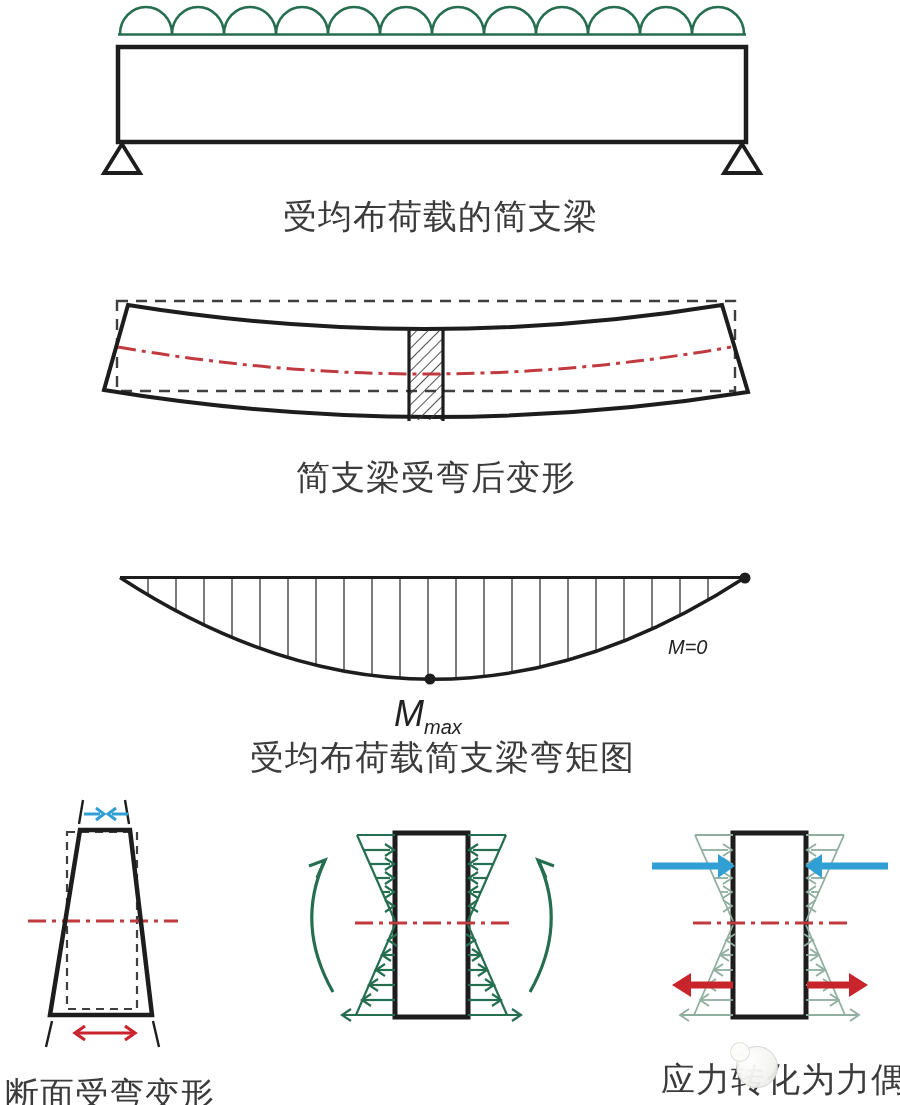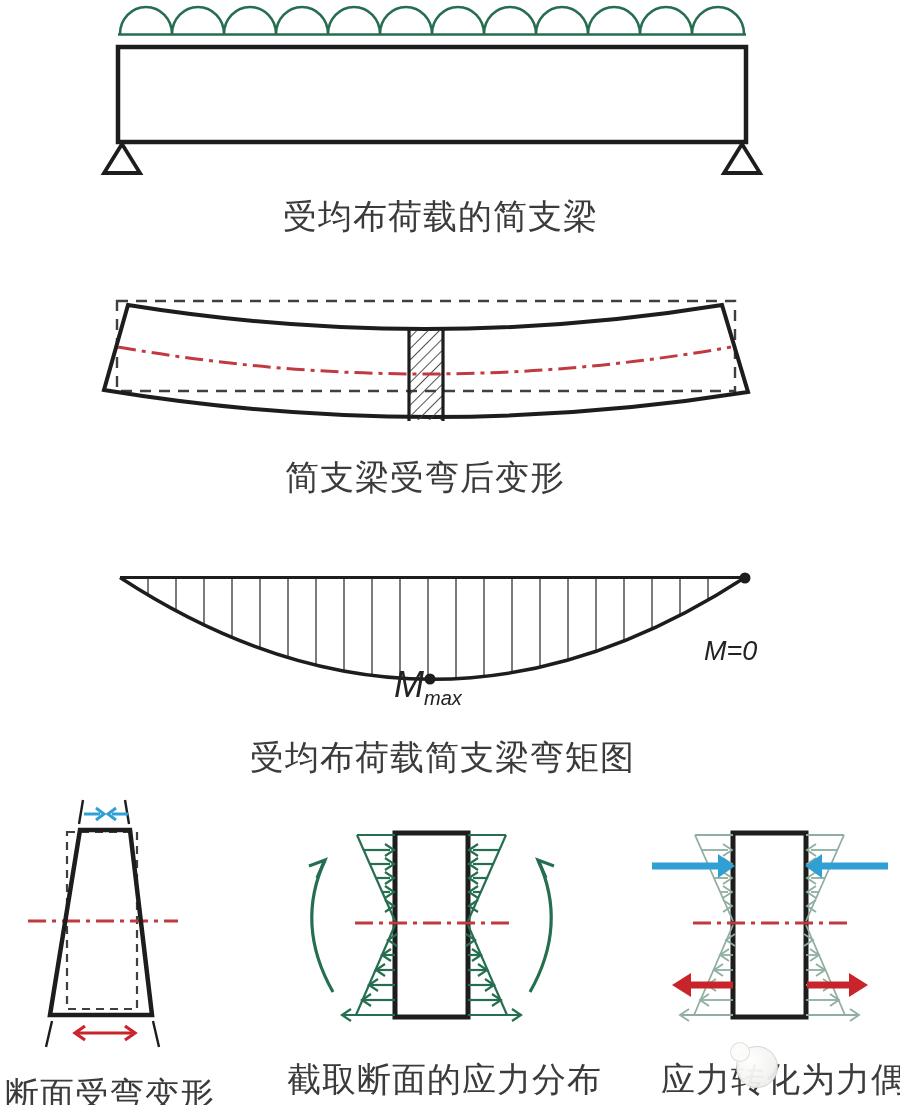--- a/index.html
+++ b/index.html
@@ -2,22 +2,22 @@
 <html style="--line-black: #1d1d1d; --green-dark: #266e50; --green-light: #8fae9f; --blue: #2f9fd4; --red: #c8242c; --red-axis: #c03a40; --dashed-gray: #3f3f3f; --caption-gray: #3b3b3b; --watermark-gray: #b5b5b5;"><head>
 <meta charset="utf-8">
 <style>
   html,body{margin:0;padding:0;background:#fff;}
   .stage{position:relative;width:900px;height:1105px;background:#ffffff;overflow:hidden;
          font-family:"Liberation Sans","DejaVu Sans",sans-serif;}
   svg{position:absolute;left:0;top:0;}
   .caption{position:absolute;color:var(--caption-gray);font-size:34px;font-weight:400;
            letter-spacing:1px;white-space:nowrap;}
   .mlabel{position:absolute;color:#222;font-style:italic;white-space:nowrap;}
-  #m-zero{left:668px;top:636px;font-size:27px;margin-left:36px;}
-  #m-max{left:394px;top:664px;font-size:36px;text-align:right;}
+  #m-zero{left:668px;top:636px;font-size:20px;}
+  #m-max{left:394px;top:693px;font-size:36px;text-align:right;}
   #m-max sub{font-size:20px;}
   
   .k   {stroke:var(--line-black);fill:none;}
   .kw  {stroke:var(--line-black);fill:#fff;}
   .dot {fill:var(--line-black);stroke:none;}
   .grn {stroke:var(--green-dark);fill:none;}
   .grnl{stroke:var(--green-light);fill:none;}
   .blu {stroke:var(--blue);fill:none;}
   .bluf{fill:var(--blue);stroke:none;}
   .red {stroke:var(--red);fill:none;}
@@ -240,24 +240,23 @@
     <g>
       <line class="red" stroke-width="7" x1="733" y1="985" x2="690" y2="985"></line>
       <polygon class="redf" points="691,973 691,997 672,985"></polygon>
       <line class="red" stroke-width="7" x1="807" y1="985" x2="850" y2="985"></line>
       <polygon class="redf" points="849,973 849,997 868,985"></polygon>
     </g>
   </g>
 </svg>
 
 <div class="caption" style="left:283px;top:194px;">受均布荷载的简支梁</div>
-<div class="caption" style="left:285px;top:455px;">简支梁受弯后变形</div>
+<div class="caption" style="left:296px;top:455px;">简支梁受弯后变形</div>
 <div class="caption" style="left:250px;top:735px;text-align:right;">受均布荷载简支梁弯矩图</div>
 <div class="caption" style="left:5px;top:1056px;margin-top:16px;">断面受弯变形</div>
-<div class="caption" style="left:287px;top:1057px;">截取断面的应力分布</div>
 <div class="caption" style="left:661px;top:1057px;">应力转化为力偶</div>
 
 <div class="mlabel" id="m-zero">M=0</div>
 <div class="mlabel" id="m-max"><span>M</span><sub>max</sub></div>
 
 <div class="watermark">
   <div class="wm-logo"></div>
   <div class="wm-logo2"></div>
 </div>
 

